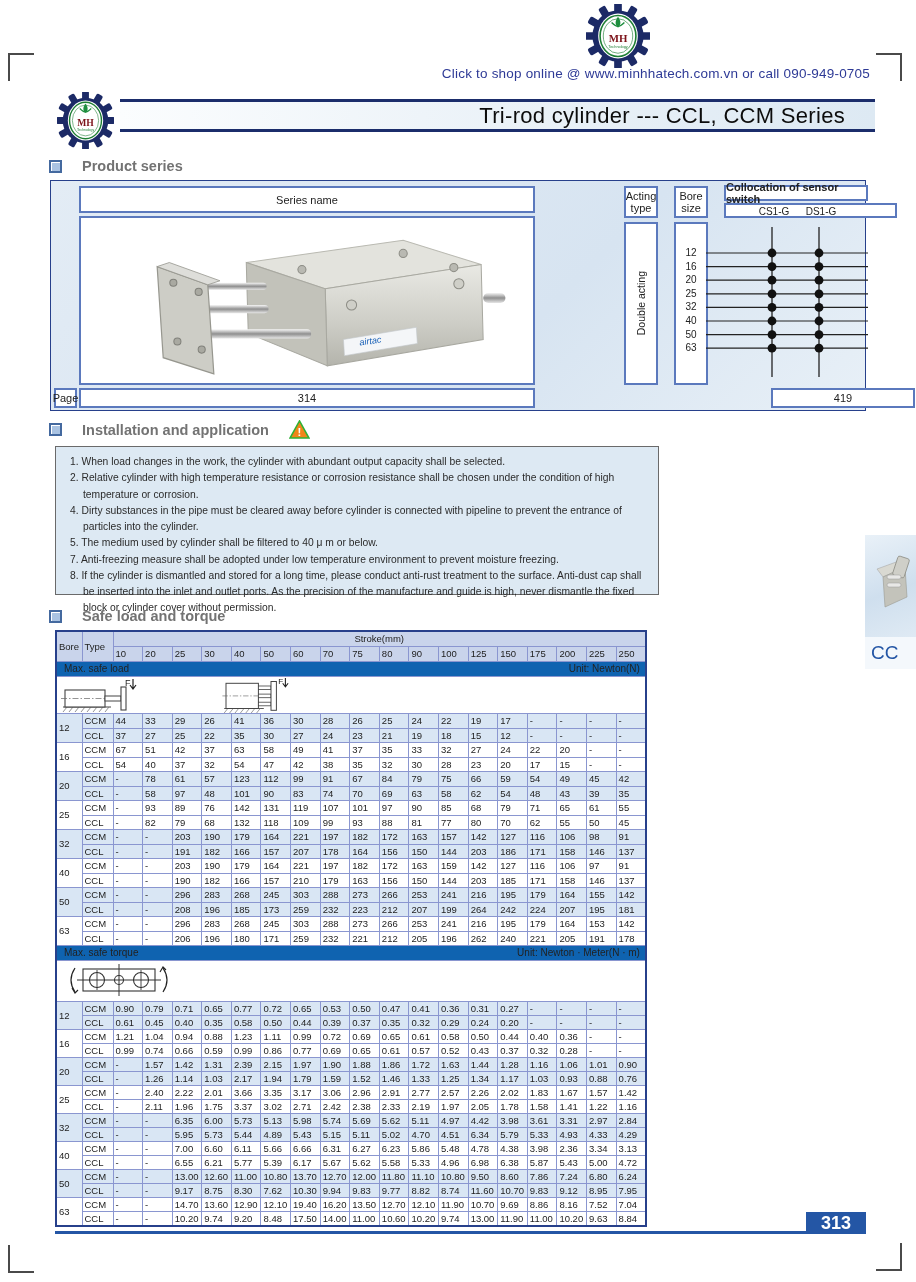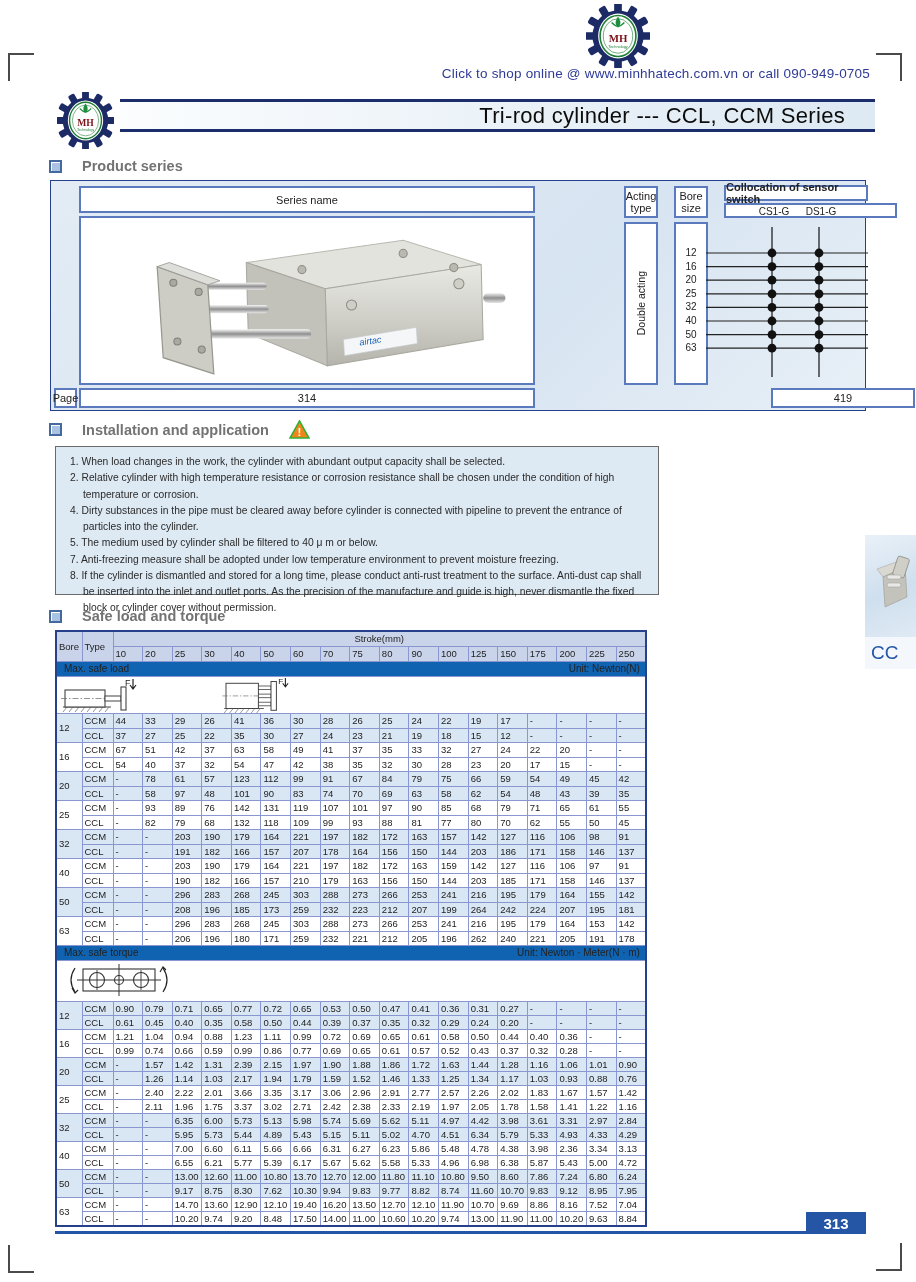--- a/index.html
+++ b/index.html
@@ -77,21 +77,21 @@
 
   
   #side-tab{position:absolute;left:865px;top:535px;width:51px;height:138px;}
   #side-tab .thumb{width:100%;height:102px;background:linear-gradient(160deg,#e9f1f8 0%,#cfdfee 55%,#dfeaf4 100%);}
   #side-tab .label{width:100%;height:32px;background:#f4f8fc;display:flex;align-items:center;padding-left:6px;box-sizing:border-box;
     font-size:19px;color:#2456a5;}
 
   
   #footer-line{position:absolute;left:55px;top:1231px;width:752px;height:3px;background:#2456a5;}
   #footer-page{position:absolute;left:806px;top:1212px;width:60px;height:22px;background:#2456a5;color:#fff;
-    display:flex;align-items:center;justify-content:center;font-size:15px;font-weight:bold;}
+    display:flex;align-items:center;justify-content:center;font-size:18px;font-weight:bold;}
 </style>
 </head>
 <body>
 
 <div id="page">
 
   <svg width="0" height="0" style="position:absolute">
     <symbol id="mh-gear" viewBox="0 0 100 100">
       <g fill="#1c2a66">
         <rect x="44" y="-2" width="12" height="16" rx="3"></rect>

